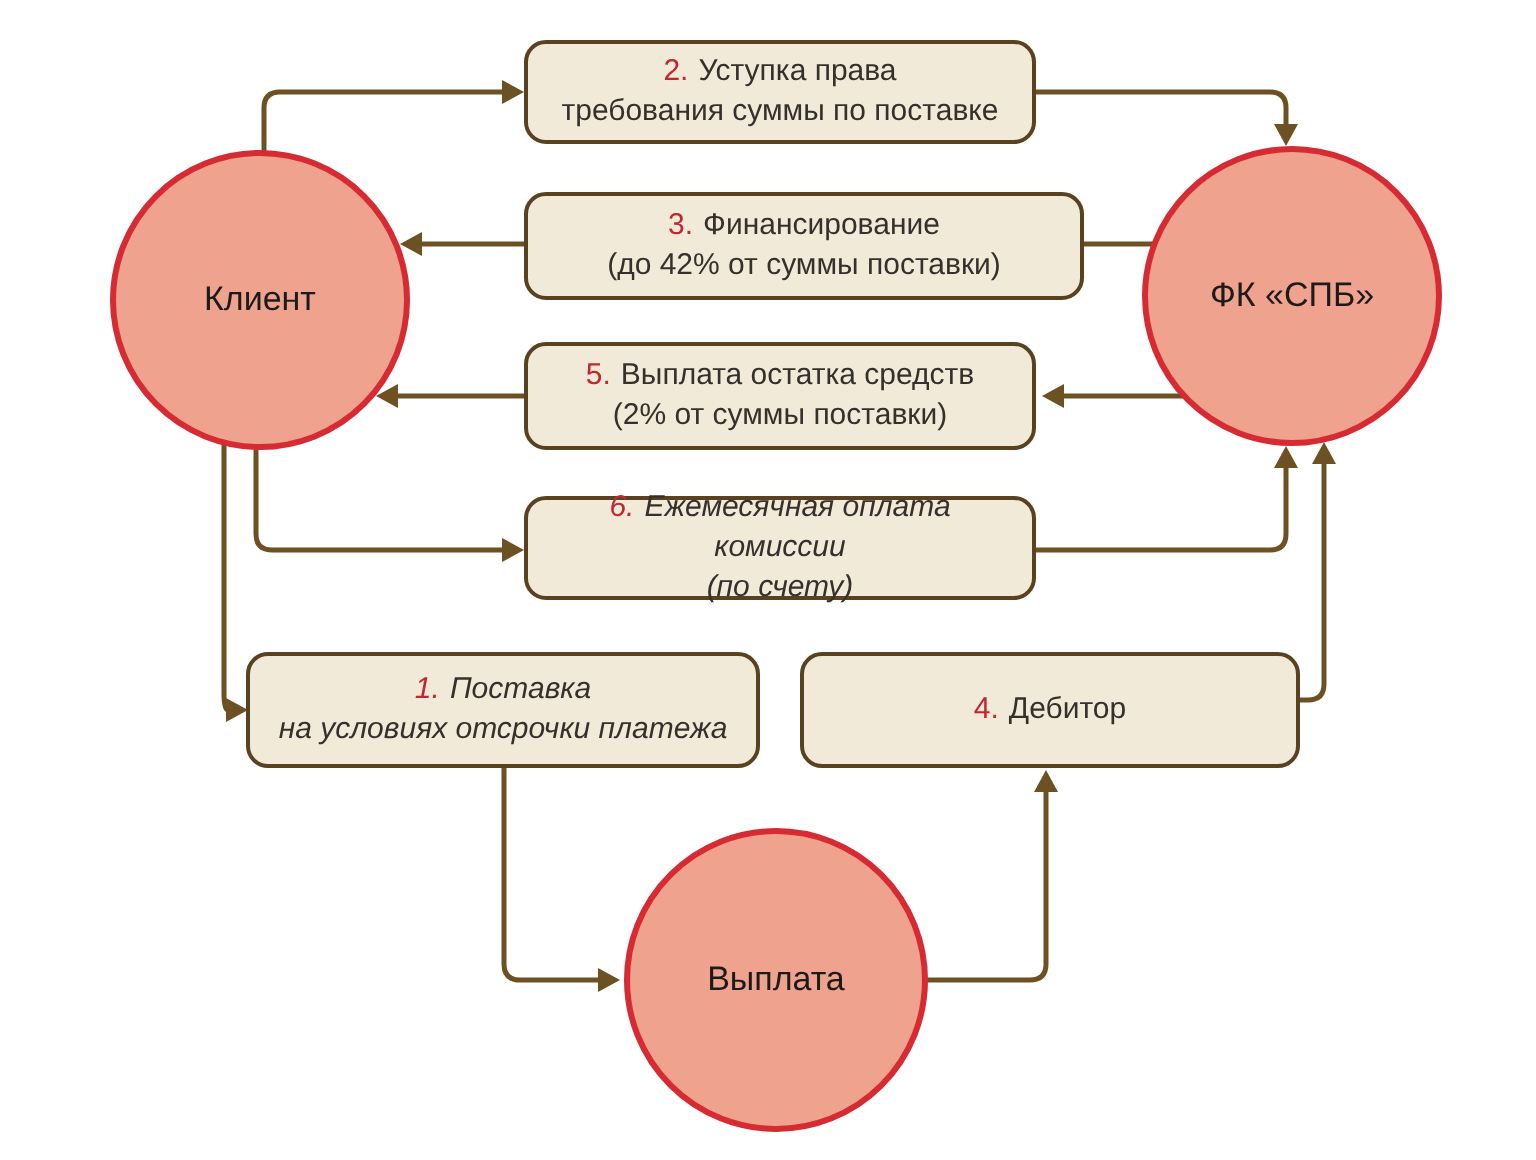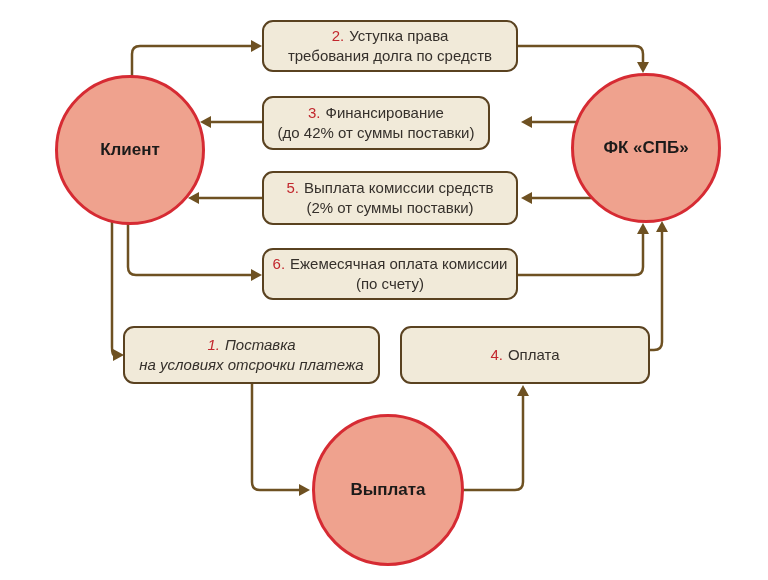--- a/index.html
+++ b/index.html
@@ -48,28 +48,28 @@
   }
   .step-num{color:var(--step-number);margin-right:5px;}
   .node-circle{
     position:absolute;z-index:3;
     box-sizing:border-box;
     background:var(--node-fill);
     border:3px solid var(--node-border);
     border-radius:50%;
     display:flex;align-items:center;justify-content:center;
     text-align:center;
-    font-size:17px;font-weight:bold;
+    font-size:17px;font-weight:normal;
     color:var(--node-text);
   }
   
   .box-s2{left:262px;top:20px;width:256px;height:52px;}
-  .box-s3{left:262px;top:96px;width:228px;height:54px;}
+  .box-s3{left:262px;top:96px;width:280px;height:54px;}
   .box-s5{left:262px;top:171px;width:256px;height:54px;}
-  .box-s6{left:262px;top:248px;width:256px;height:52px;}
+  .box-s6{left:262px;top:248px;width:256px;height:52px;font-style:italic;}
   .box-s1{left:123px;top:326px;width:257px;height:58px;font-style:italic;}
   .box-s4{left:400px;top:326px;width:250px;height:58px;}
   
   .node-client{left:55px;top:75px;width:150px;height:150px;}
   .node-factor{left:571px;top:73px;width:150px;height:150px;}
   .node-debtor{left:312px;top:414px;width:152px;height:152px;}
 </style>
 </head>
 <body>
 
@@ -129,54 +129,54 @@
     <g>
       <path d="M644 350 H654 Q662 350 662 342 V232"></path>
       <polygon points="662,221 656,232 668,232"></polygon>
     </g>
   </svg>
 
   <div class="step-box box-s2">
     <div>
       <span class="step-num">2.</span><span>Уступка права</span>
     </div>
-    <div>требования долга по средств</div>
+    <div>требования суммы по поставке</div>
   </div>
 
   <div class="step-box box-s3">
     <div>
       <span class="step-num">3.</span><span>Финансирование</span>
     </div>
     <div>(до 42% от суммы поставки)</div>
   </div>
 
   <div class="step-box box-s5">
     <div>
-      <span class="step-num">5.</span><span>Выплата комиссии средств</span>
+      <span class="step-num">5.</span><span>Выплата остатка средств</span>
     </div>
     <div>(2% от суммы поставки)</div>
   </div>
 
   <div class="step-box box-s6">
     <div>
       <span class="step-num">6.</span><span>Ежемесячная оплата комиссии</span>
     </div>
     <div>(по счету)</div>
   </div>
 
   <div class="step-box box-s1">
     <div>
       <span class="step-num">1.</span><span>Поставка</span>
     </div>
     <div>на условиях отсрочки платежа</div>
   </div>
 
   <div class="step-box box-s4">
     <div>
-      <span class="step-num">4.</span><span>Оплата</span>
+      <span class="step-num">4.</span><span>Дебитор</span>
     </div>
   </div>
 
   <div class="node-circle node-client">
     <span>Клиент</span>
   </div>
   <div class="node-circle node-factor">
     <span>ФК «СПБ»</span>
   </div>
   <div class="node-circle node-debtor">

